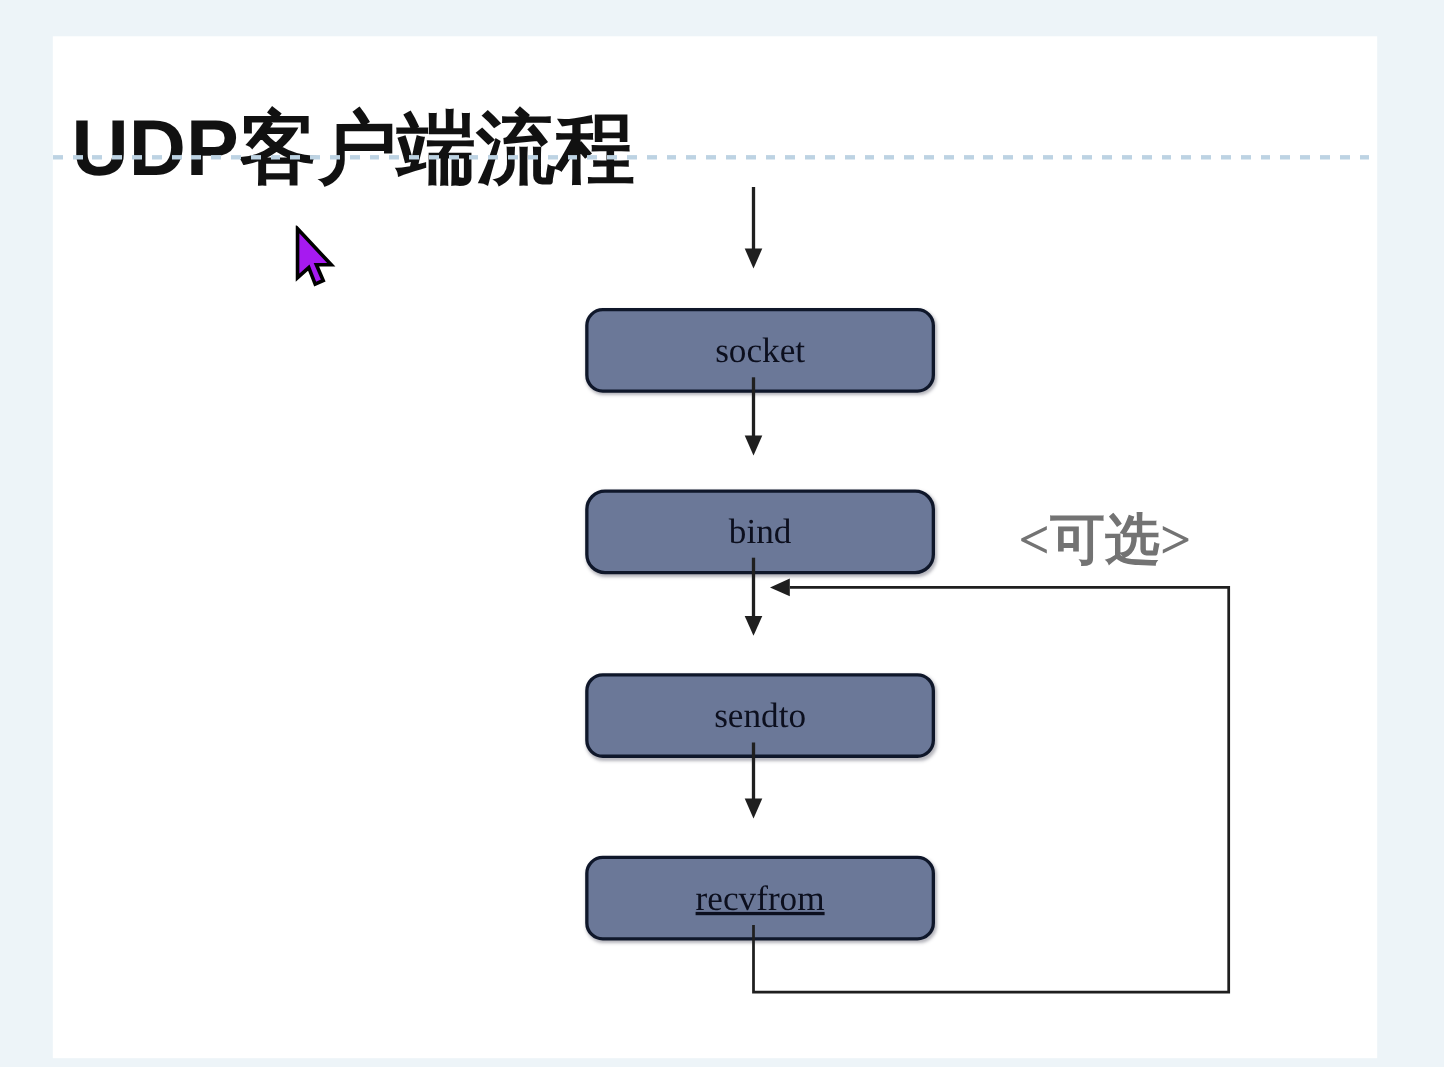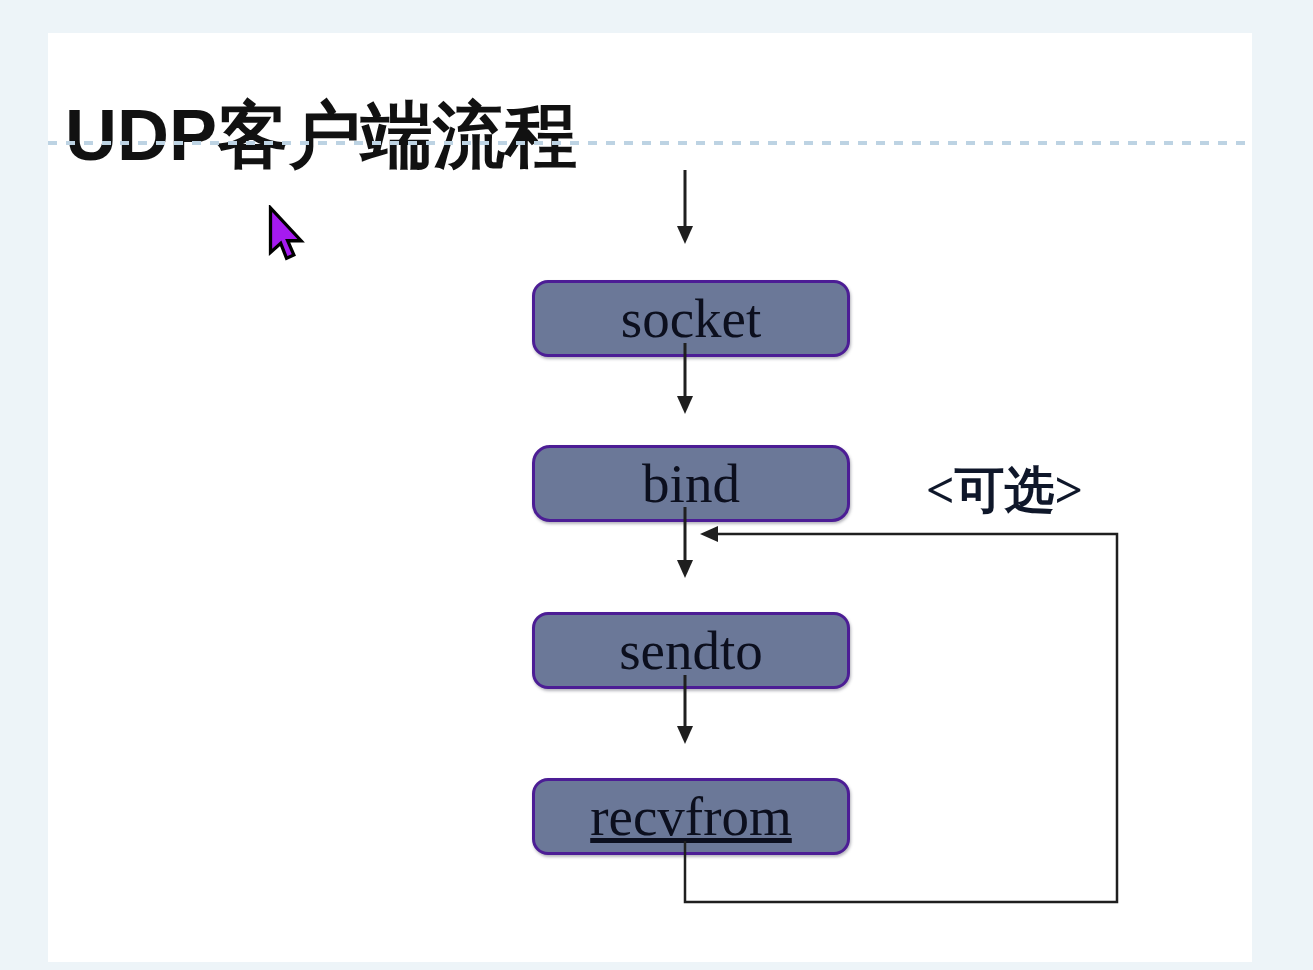--- a/index.html
+++ b/index.html
@@ -46,42 +46,42 @@
       #bdd3e3 0px, #bdd3e3 9px,
       transparent 9px, transparent 18px);
   }
   .flow-node {
     position: absolute;
     left: 484px;         
     width: 318px;
     height: 77px;
     box-sizing: border-box;
     background: #6b7898;
-    border: 3px solid #4c1d95;
+    border: 3px solid #0f172a;
     border-radius: 16px;
     box-shadow: 1px 2px 3px rgba(40,40,60,0.35);
     display: flex;
     align-items: center;
     justify-content: center;
     font-family: "Liberation Serif", "DejaVu Serif", serif;
-    font-size: 55px;
+    font-size: 32px;
     color: #0c0f1e;
   }
   .node-socket   { top: 247px; }  
   .node-bind     { top: 412px; border-radius: 18px; }  
   .node-sendto   { top: 579px; }  
   .node-recvfrom { top: 745px; text-decoration: underline; }  
   .annotation {
     position: absolute;
     left: 878px;         
     top: 424px;          
     font-family: "Liberation Serif", "DejaVu Serif", serif;
     font-size: 50px;
     font-weight: bold;
-    color: #0f172a;
+    color: #737373;
     white-space: nowrap;
   }
   .lines-svg {
     position: absolute;
     left: 0;
     top: 0;
     pointer-events: none;
   }
   .cursor-svg {
     position: absolute;

